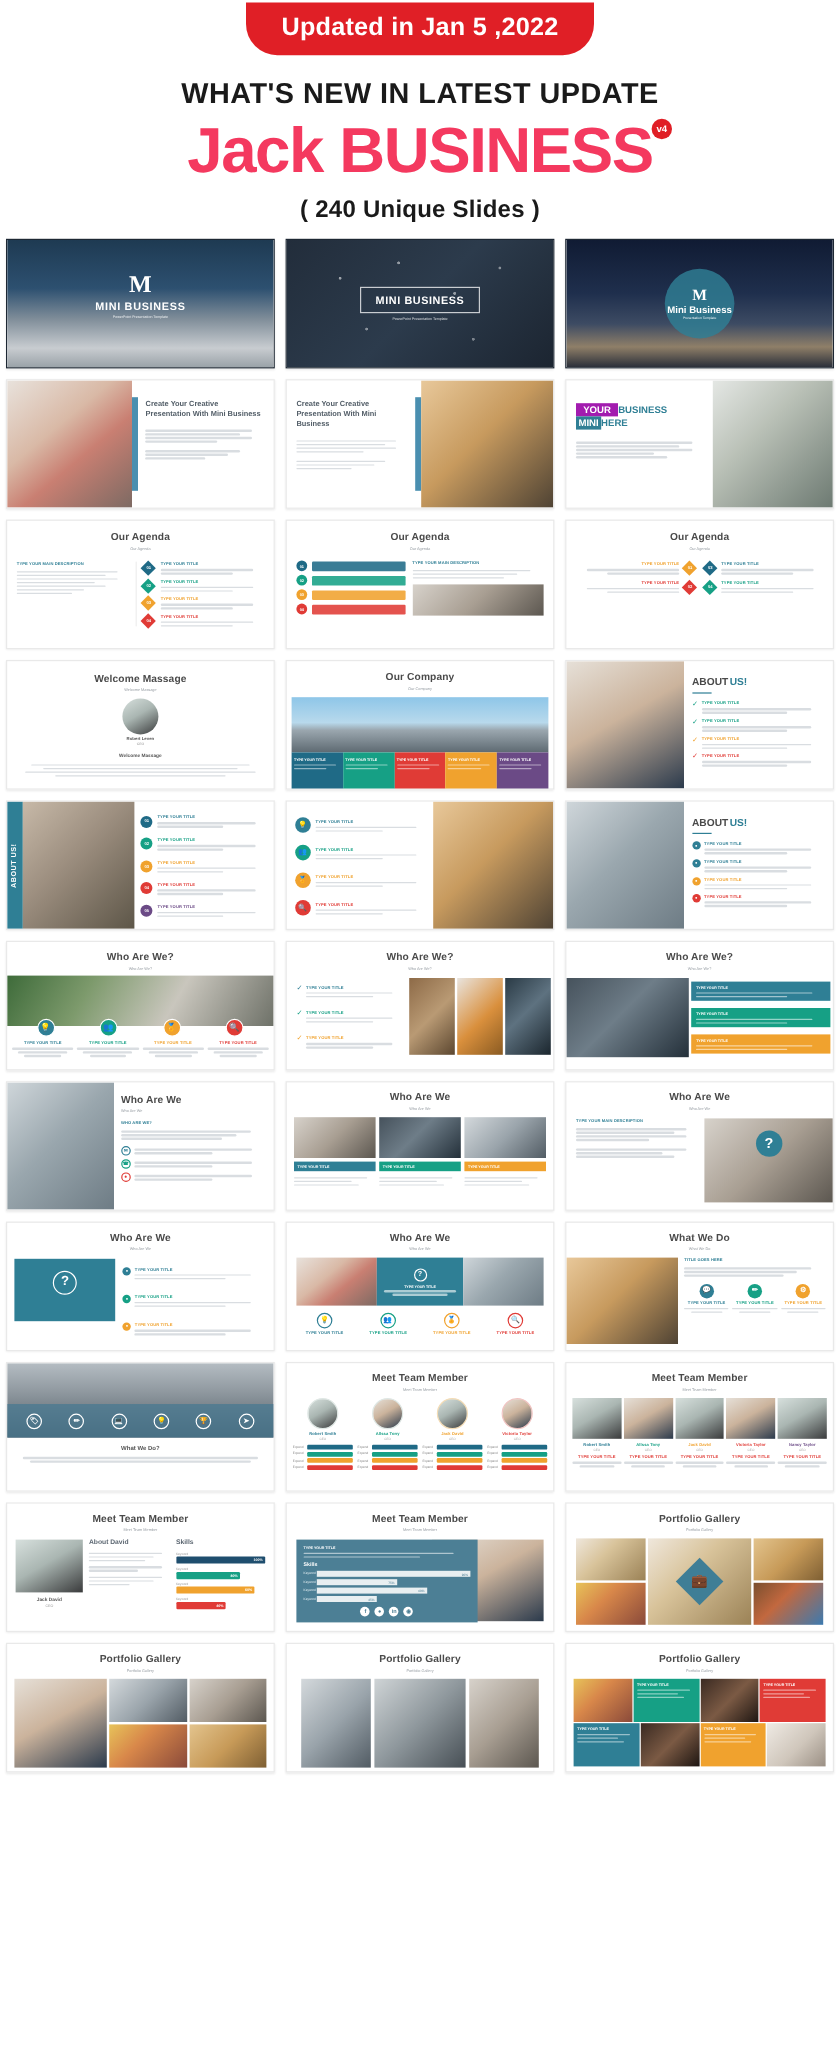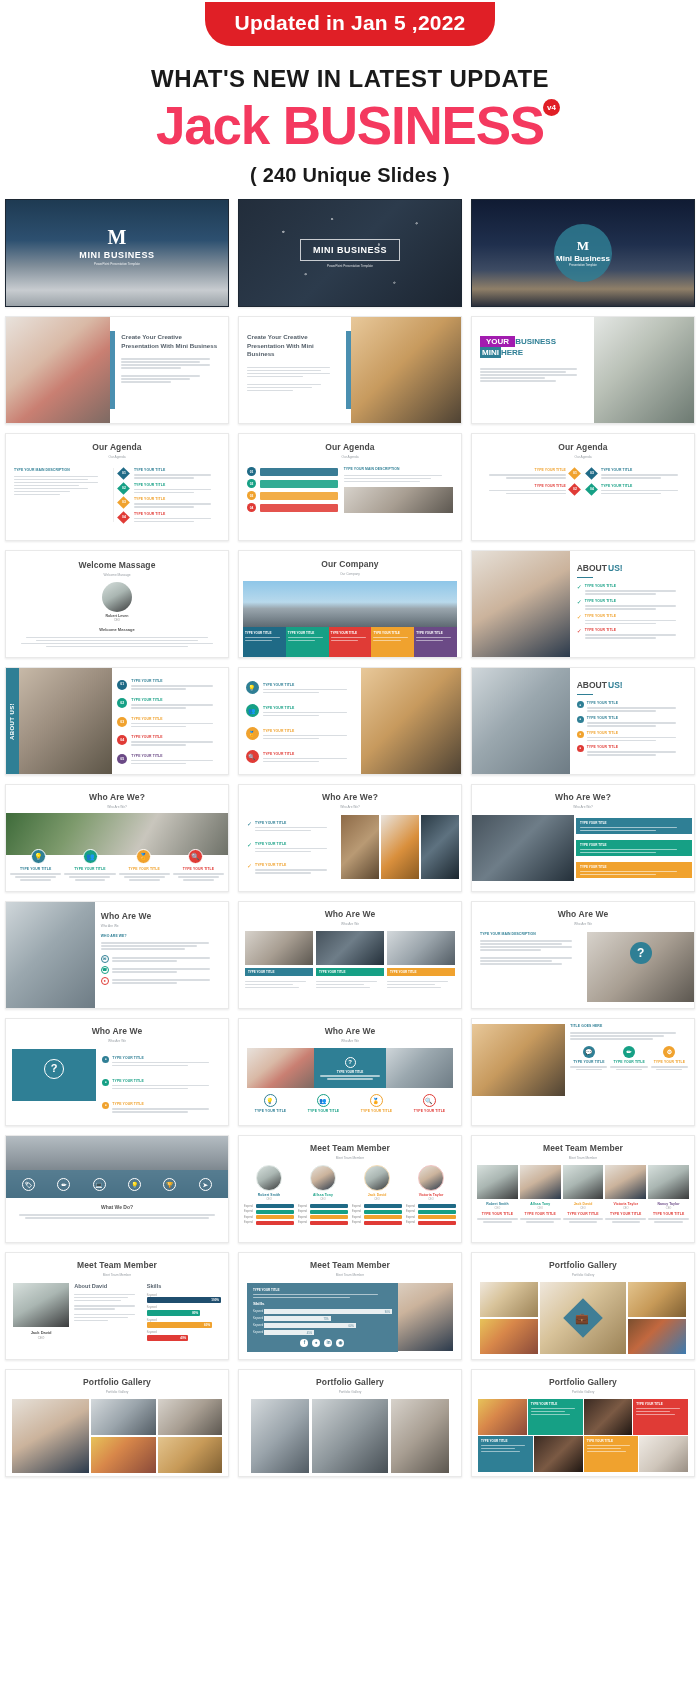--- a/index.html
+++ b/index.html
@@ -927,20 +927,24 @@
           <div class="lbl" style="color:#f0a22e;margin-top:2px">TYPE YOUR TITLE</div>
         </div>
       <div style="flex:1">
           <div class="badge-circ" style="width:13px;height:13px;border:1px solid #e03b36;color:#e03b36;font-size:6px;margin:0 auto">🔍</div>
           <div class="lbl" style="color:#e03b36;margin-top:2px">TYPE YOUR TITLE</div>
         </div>
     </div>
   </div>
 
   <div class="slide">
+    <div style="padding:7px 8px 0">
+      <div class="s-title">What We Do</div>
+      <div class="s-sub">What We Do</div>
+    </div>
     <div class="row-flex" style="margin-top:5px;height:72px">
       <div class="ph ph-meet" style="width:42%"></div>
       <div class="col" style="flex:1;padding:0 6px 0 5px">
         <div class="lbl teal">TITLE GOES HERE</div>
         <div style="margin-top:2px">
             <span class="ln w90"></span>
             <span class="ln w80"></span>
             <span class="ln w70"></span>
           </div>
         <div class="row-flex" style="margin-top:6px;gap:3px;text-align:center">

